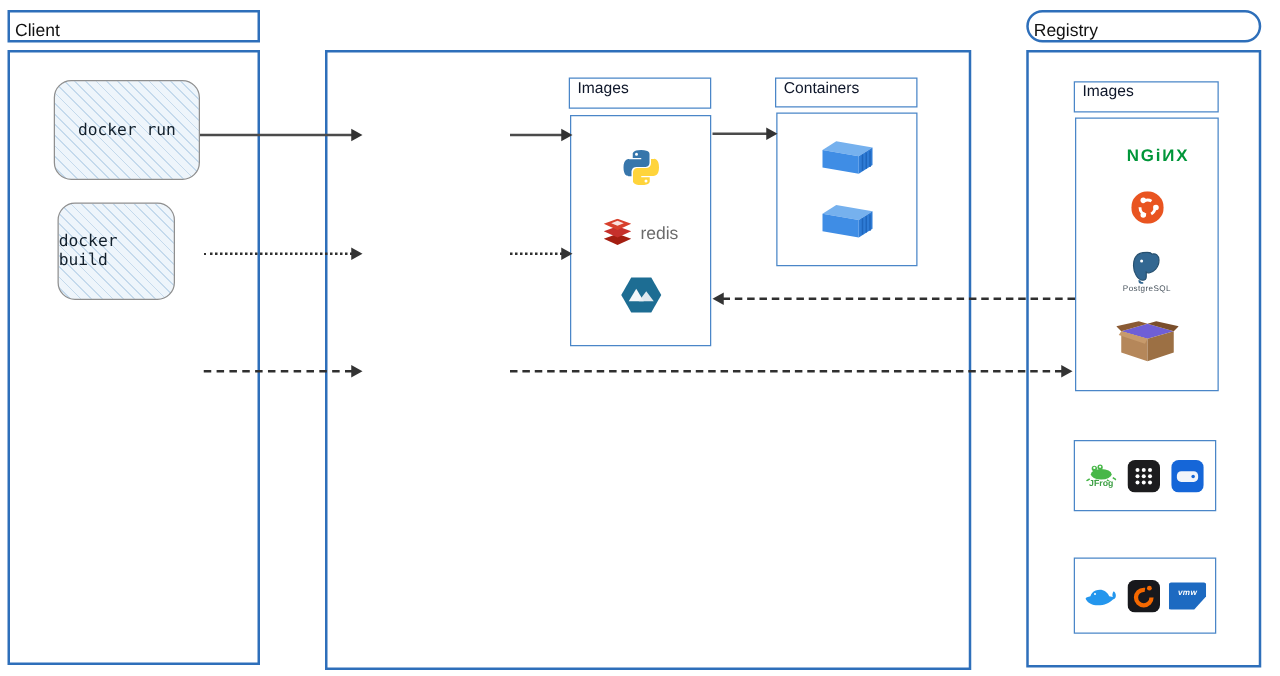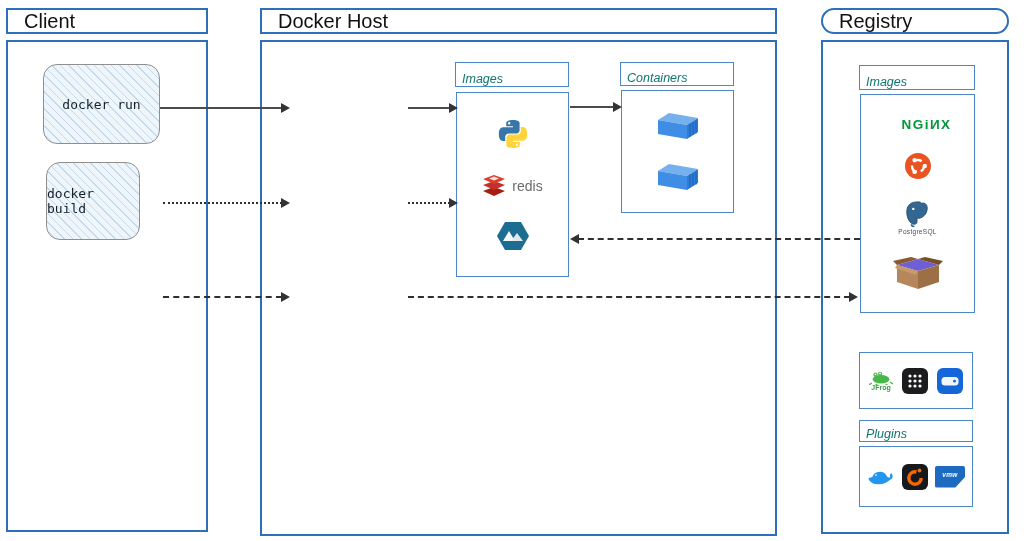--- a/index.html
+++ b/index.html
@@ -2,27 +2,27 @@
 <html><head>
 <meta charset="utf-8">
 <style>
   html,body{margin:0;padding:0;background:#fff;}
   #stage{
     position:relative;width:1024px;height:541px;background:#fff;overflow:hidden;
     font-family:"Liberation Sans",sans-serif;color:#151515;
   }
   .abs{position:absolute;box-sizing:border-box;}
   .titlebox{
-    border:2px solid #2e6fba;background:#fff;display:flex;align-items:flex-start;
-    padding-left:16px;font-size:20px;color:#111;
+    border:2px solid #2e6fba;background:#fff;display:flex;align-items:flex-end;
+    padding-left:4px;font-size:14px;color:#111;
   }
   .bodybox{border:2px solid #2e6fba;background:#fff;}
   .labelbox{
-    border:1.6px solid #4a86c8;background:#fff;display:flex;align-items:flex-end;
-    padding-left:6px;font-size:12.5px;color:#0f766e;font-style:italic;
+    border:1.6px solid #4a86c8;background:#fff;display:flex;align-items:flex-start;
+    padding-left:6px;font-size:12.5px;color:#0f172a;
   }
   .contentbox{border:1.6px solid #4a86c8;background:#fff;}
   .colflex{display:flex;flex-direction:column;justify-content:space-evenly;align-items:center;}
   .rowflex{display:flex;flex-direction:row;justify-content:space-evenly;align-items:center;}
   .sketch{
     background-color:#eef5fb;
     background-image:
       repeating-linear-gradient(45deg, rgba(139,180,216,.42) 0px, rgba(139,180,216,.42) 1px, transparent 1px, transparent 6px);
     border:1.7px solid #8f8f8f;border-radius:14px;
     display:flex;align-items:center;justify-content:center;
@@ -65,23 +65,20 @@
   </div>
   <div class="abs bodybox" style="left:6px;top:40px;width:202px;height:492px;"></div>
 
   <div class="abs sketch" style="left:43px;top:64px;width:117px;height:80px;">
     <span>docker run</span>
   </div>
   <div class="abs sketch" style="left:46px;top:162px;width:94px;height:78px;">
     <span>docker build</span>
   </div>
 
-  <div class="abs titlebox" style="left:260px;top:8px;width:517px;height:26px;">
-    <span>Docker Host</span>
-  </div>
   <div class="abs bodybox" style="left:260px;top:40px;width:517px;height:496px;"></div>
 
 
   <div class="abs labelbox" style="left:455px;top:62px;width:114px;height:25px;">
     <span>Images</span>
   </div>
   <div class="abs contentbox colflex" style="left:456px;top:92px;width:113px;height:185px;">
 
     <svg width="32" height="32" viewBox="0 0 32 32">
       <path fill="#3776ab" d="M15.9 2c-7.1 0-6.7 3.1-6.7 3.1v3.2h6.8v1H6.3S1.8 8.8 1.8 16c0 7.2 4 6.9 4 6.9h2.4v-3.3s-.1-4 3.9-4h6.7s3.8.1 3.8-3.7V5.3S23.2 2 15.9 2zm-3.7 2.1a1.2 1.2 0 1 1 0 2.4 1.2 1.2 0 0 1 0-2.4z"></path>
@@ -192,23 +189,20 @@
           <circle cx="18" cy="18" r="1.6"></circle>
       </g>
     </svg>
     <svg width="26" height="26" viewBox="0 0 26 26">
       <rect width="26" height="26" rx="6" fill="#1566d8"></rect>
       <rect x="4.5" y="9" width="17" height="8.5" rx="3.5" fill="#f2f5fa"></rect>
       <circle cx="17.5" cy="13.2" r="1.4" fill="#1566d8"></circle>
     </svg>
   </div>
 
-  <div class="abs labelbox" style="left:859px;top:420px;width:114px;height:22px;">
-    <span>Plugins</span>
-  </div>
   <div class="abs contentbox rowflex" style="left:859px;top:446px;width:114px;height:61px;">
     <svg width="28" height="20" viewBox="0 0 30 22">
       <path d="M27 13c1.5-2 1-5-1-6.5-1.2 1.5-1.5 3.5-.8 5.2L22 11c-2-5-7-7-12-5C7.5 7 6 9 5.5 11l-3 .8C1 12.2 1 13 2 14.5 3.5 17 7 19 12 19c6 0 10-2 13-5z" fill="#2496ed"></path>
       <circle cx="9.5" cy="9" r="0.9" fill="#fff"></circle>
     </svg>
     <svg width="26" height="26" viewBox="0 0 26 26">
       <rect width="26" height="26" rx="6" fill="#17181c"></rect>
       <circle cx="13" cy="14" r="6.2" fill="none" stroke="#f46800" stroke-width="3.4" stroke-dasharray="30 9"></circle>
       <circle cx="17.5" cy="6.5" r="1.9" fill="#f46800"></circle>
     </svg>

